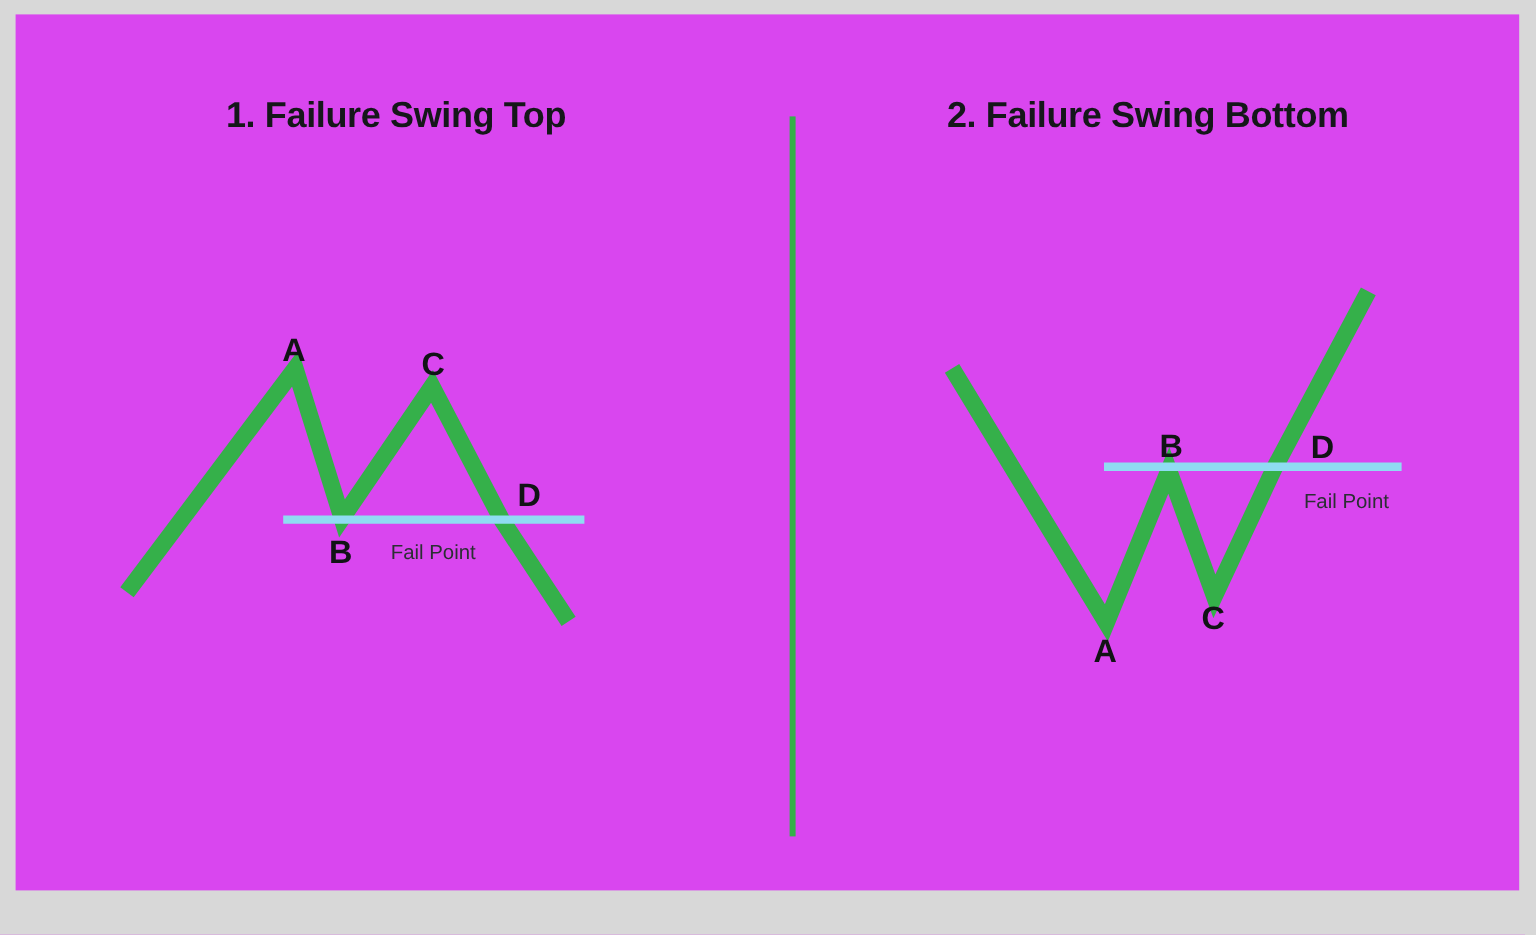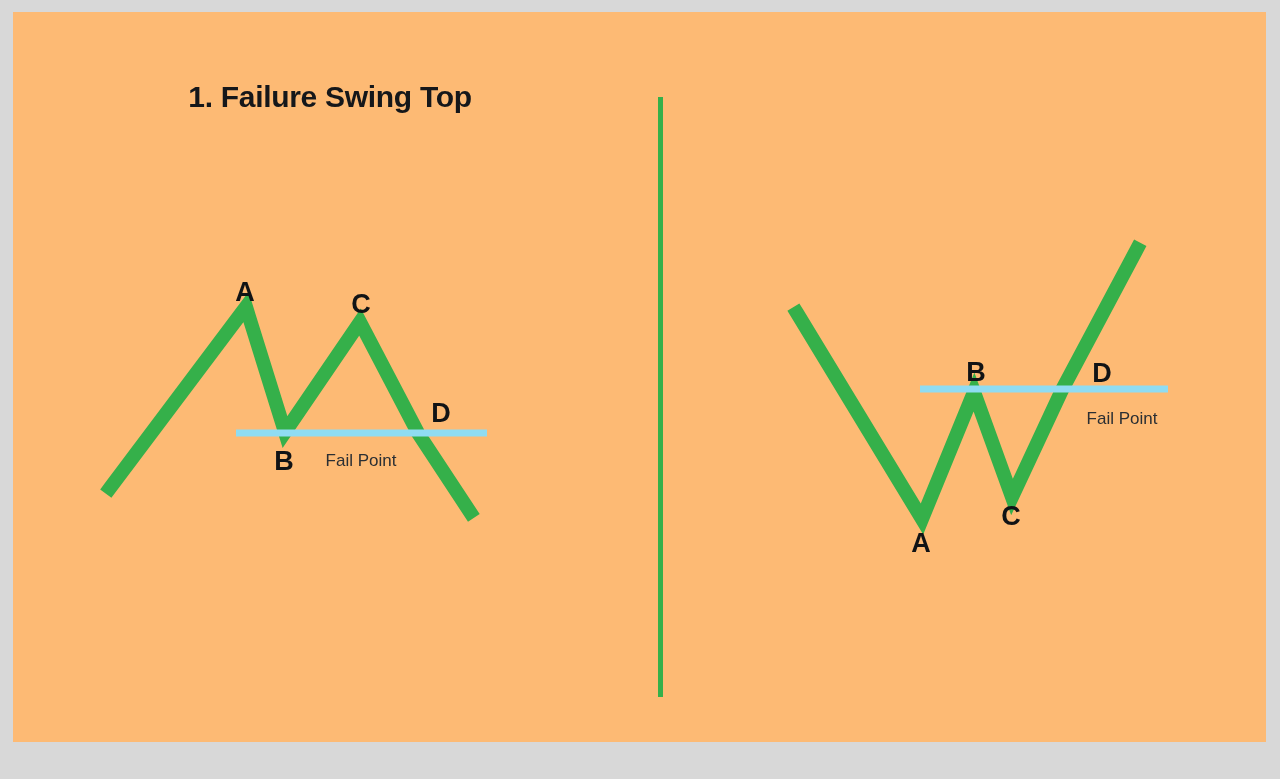--- a/index.html
+++ b/index.html
@@ -18,21 +18,21 @@
     position: relative;
     width: 1280px;
     height: 779px;
   }
   #card {
     position: absolute;
     left: 13px;
     top: 12px;
     width: 1253px;
     height: 730px;
-    background: #fdba74;
+    background: #d946ef;
   }
   .panel {
     position: absolute;
     top: 0;
     height: 730px;
   }
   #panel-top {
     left: 0;
     width: 634px;
   }
@@ -109,20 +109,21 @@
       <div class="vertex-label" id="p1-lblC" style="left: 348px; top: 292px;">C</div>
       <div class="vertex-label" id="p1-lblB" style="left: 271px; top: 449px;">B</div>
       <div class="vertex-label" id="p1-lblD" style="left: 428px; top: 401px;">D</div>
 
       <div class="fail-label" id="p1-failtext" style="left: 348px; top: 448px;">Fail Point</div>
     </div>
 
     <div id="divider"></div>
 
     <div class="panel" id="panel-bottom">
+      <div class="panel-title">2. Failure Swing Bottom</div>
 
       <svg class="svg-layer" viewBox="0 0 619 730">
         <polyline id="p2-path" fill="none" stroke="#35b04a" stroke-width="14" stroke-linecap="square" stroke-linejoin="miter" points="150,301 275,507 327,380 365,485 415,378 490,237"></polyline>
         <line id="p2-failline" stroke="#8fdcf2" stroke-width="7" stroke-linecap="butt" x1="273" y1="377" x2="521" y2="377"></line>
       </svg>
 
       <div class="vertex-label" id="p2-lblA" style="left: 274px; top: 531px;">A</div>
       <div class="vertex-label" id="p2-lblB" style="left: 329px; top: 360px;">B</div>
       <div class="vertex-label" id="p2-lblC" style="left: 364px; top: 504px;">C</div>
       <div class="vertex-label" id="p2-lblD" style="left: 455px; top: 361px;">D</div>

